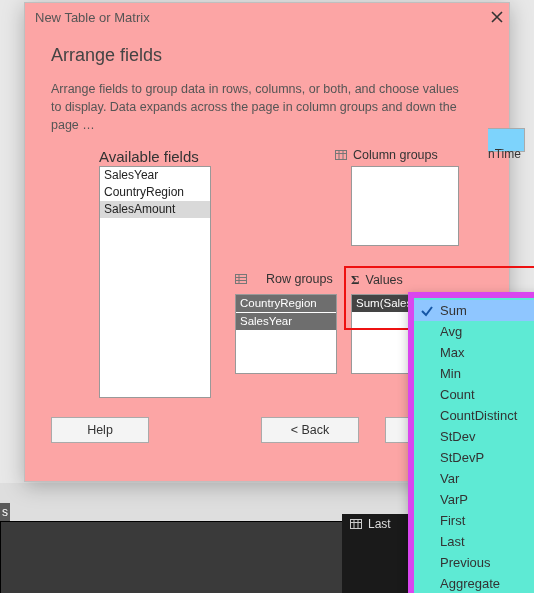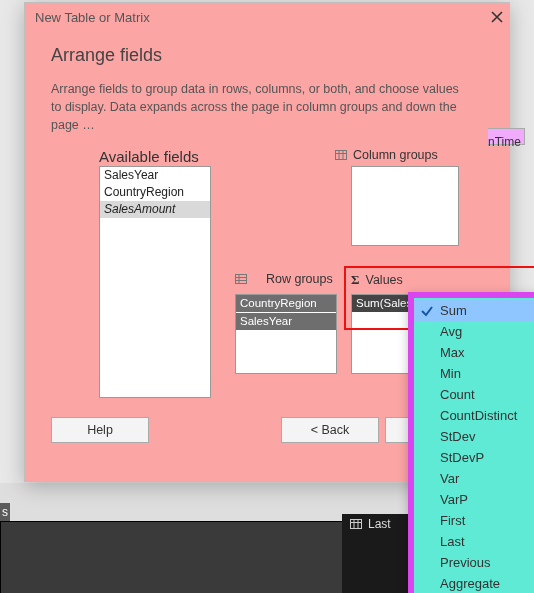--- a/index.html
+++ b/index.html
@@ -126,21 +126,21 @@
   }
   .avail-list .item {
     height: 17px;
     line-height: 17px;
     padding: 0 4px;
     font-size: 12px;
     color: #222;
     white-space: nowrap;
     overflow: hidden;
   }
-  .avail-list .item.sel { background: #d9d9d9; font-style: italic; }
+  .avail-list .item.sel { background: #d9d9d9; }
 
   .sec-label {
     position: absolute;
     font-size: 12.5px;
     color: #333;
     display: flex;
     align-items: center;
     gap: 6px;
   }
   .rowg-label { left: 184px; top: 124px; gap: 19px; }
@@ -191,36 +191,36 @@
     top: 118px;
     width: 232px;
     height: 60px;
     border: 2px solid #e11;
     pointer-events: none;
   }
   .ntime {
     position: absolute;
     left: 488px;
     top: 128px;
-    height: 17px;
+    height: 24px;
     line-height: 18px;
     font-size: 12px;
     color: #333;
     border: 1px solid #aaa;
     border-left: none;
-    background: #f0abfc;
-    padding: 4px 3px 0 0;
+    background: #7dd3fc;
+    padding: 16px 3px 0 0;
     box-sizing: border-box;
   }
 
   .button-row {
     height: 36px;
     display: flex;
     align-items: center;
-    gap: 6px;
+    gap: 26px;
     padding: 0 0 0 0;
   }
   .btn {
     height: 24px;
     min-width: 72px;
     border: 1px solid #aaa;
     background: #f4f4f4;
     font-size: 12.5px;
     color: #333;
     display: inline-flex;

